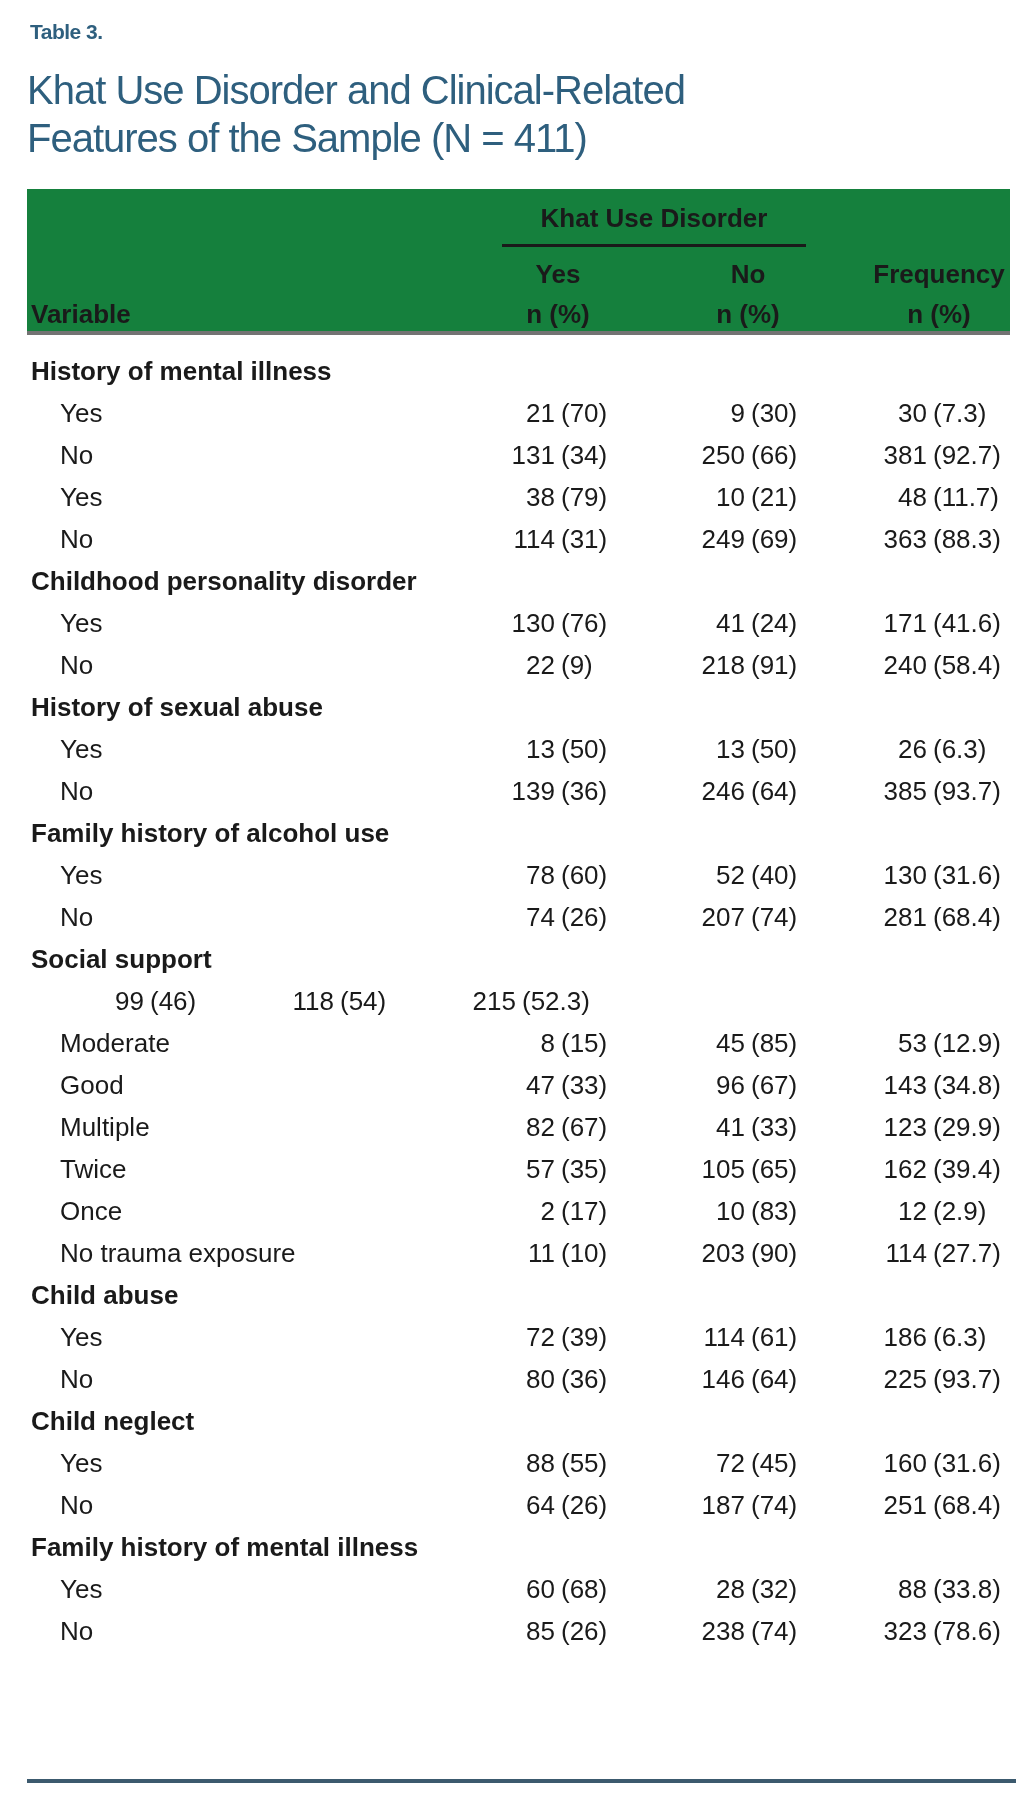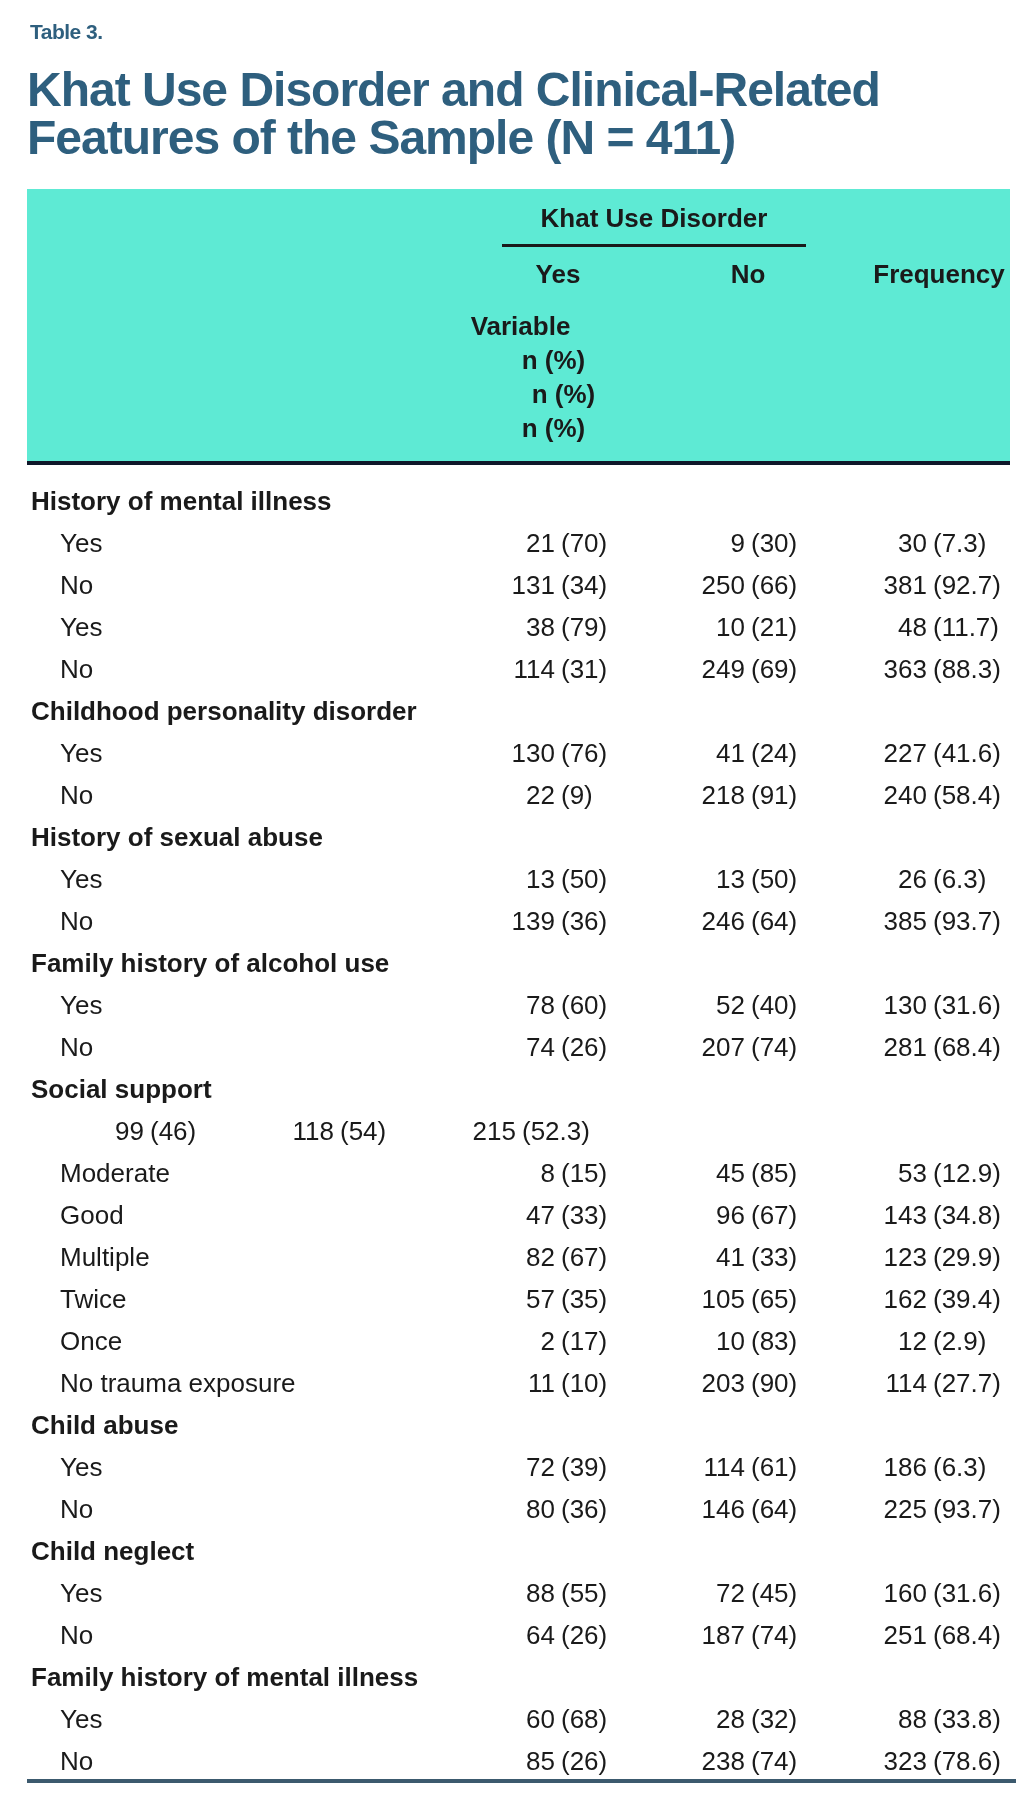--- a/index.html
+++ b/index.html
@@ -11,31 +11,31 @@
     color: #1a1a1a;
     overflow: hidden;
   }
   .eyebrow {
     position: absolute; left: 30px; top: 20px;
     font-size: 21px; font-weight: bold; color: #2e5f7e;
     letter-spacing: -0.5px;
   }
   .page-title {
     position: absolute; left: 27px; top: 66px;
-    font-size: 48px; font-weight: bold; color: #2e5f7e;
+    font-size: 40px; font-weight: normal; color: #2e5f7e;
     line-height: 48px; letter-spacing: -1px;
   }
   .table-wrap {
     position: absolute; left: 27px; top: 189px; width: 983px;
   }
   
   .band {
-    background: #5eead4;
-    border-bottom: 4px solid #0f172a;
-    padding: 12px 0 16px 0;
+    background: #15803d;
+    border-bottom: 4px solid #737373;
+    padding: 12px 0 0 0;
   }
   .band-row { display: flex; }
   .cell { flex: none; }
   .cell.var  { flex: 1 1 auto; min-width: 0; }
   .cell.yes  { width: 170px; }
   .cell.no   { width: 190px; }
   .cell.freq { width: 212px; }
   .band .cell.yes  { padding-left: 70px; }
   .band .cell.no   { padding-left: 90px; }
   .band .cell.freq { padding-left: 70px; }
@@ -45,21 +45,21 @@
     text-align: center;
     font-weight: bold; font-size: 26px; line-height: 34px;
     padding-bottom: 9px;
     border-bottom: 3px solid #1a1a1a;
   }
   .colhead {
     text-align: center; font-weight: bold;
     font-size: 26px; line-height: 34px;
   }
   .band-row.r2 { margin-top: 10px; }
-  .band-row.r3 { margin-top: 18px; align-items: center; flex-direction: column; }
+  .band-row.r3 { margin-top: 6px; align-items: flex-start; }
   .varhead {
     font-weight: bold; font-size: 26px; line-height: 34px;
     padding-left: 4px;
   }
   
   .tbody { padding-top: 15px; }
   .row { display: flex; height: 42px; align-items: center; }
   .section-label {
     font-weight: bold; font-size: 26px; padding-left: 4px;
     white-space: nowrap;
@@ -179,21 +179,21 @@
         <div class="cell var sub-label">Yes</div>
         <div class="cell num yes">
           <span class="cnt">130</span>
           <span class="pct">(76)</span>
         </div>
         <div class="cell num no">
           <span class="cnt">41</span>
           <span class="pct">(24)</span>
         </div>
         <div class="cell num freq">
-          <span class="cnt">227</span>
+          <span class="cnt">171</span>
           <span class="pct">(41.6)</span>
         </div>
       </div>
       <div class="row">
         <div class="cell var sub-label">No</div>
         <div class="cell num yes">
           <span class="cnt">22</span>
           <span class="pct">(9)</span>
         </div>
         <div class="cell num no">

